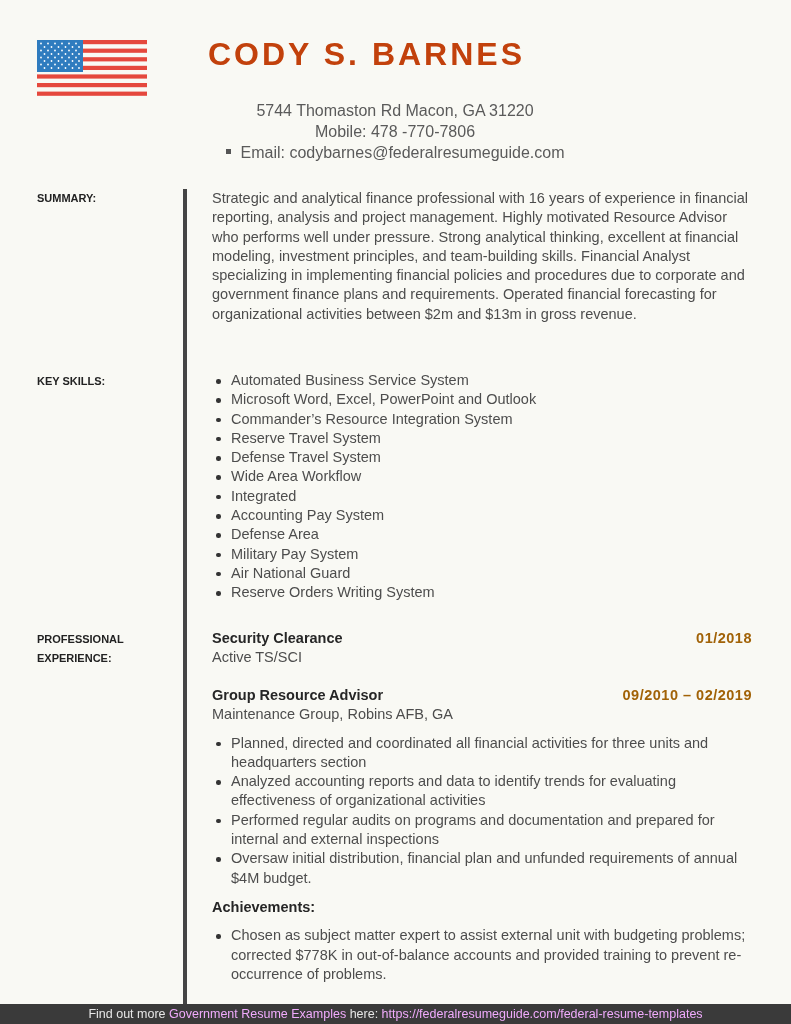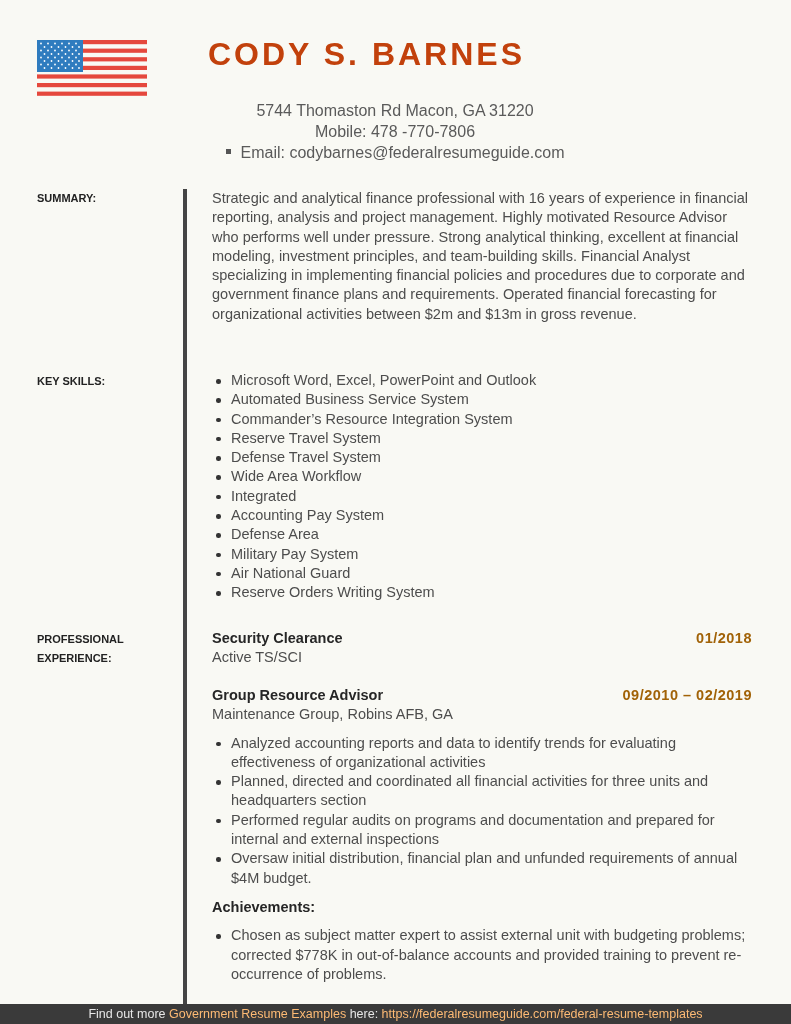--- a/index.html
+++ b/index.html
@@ -71,21 +71,21 @@
     .job { top: 686px; }
     .job ul.bullets { margin-top: 9px; }
     .achv-title { font-weight: bold; color: #262626; margin-top: 10px; }
 
     
     .footer {
       position: absolute; left: 0; top: 1004px; width: 791px; height: 20px;
       background: #3a3a3a; color: #e6e6e6;
       font-size: 12.5px; line-height: 20px; text-align: center; white-space: nowrap;
     }
-    .footer .hl { color: #fdba74; }
+    .footer .hl { color: #f0abfc; }
   </style>
 </head>
 <body>
 
 <div class="page">
 
   <div class="flag">
     <svg viewBox="0 0 110 59" xmlns="http://www.w3.org/2000/svg">
       <rect x="0" y="0" width="110" height="59" fill="#f9f9f4"></rect>
       <rect x="0" y="0" width="110" height="4.2" fill="#e5483d"></rect>
@@ -157,22 +157,22 @@
     <span class="line"><span class="bullet-sq"></span><span>Email: codybarnes@federalresumeguide.com</span></span>
   </div>
 
   <div class="divider"></div>
 
   <div class="label" style="top:189px;">SUMMARY:</div>
   <p class="content summary">Strategic and analytical finance professional with 16 years of experience in financial reporting, analysis and project management. Highly motivated Resource Advisor who performs well under pressure. Strong analytical thinking, excellent at financial modeling, investment principles, and team-building skills. Financial Analyst specializing in implementing financial policies and procedures due to corporate and government finance plans and requirements. Operated financial forecasting for organizational activities between $2m and $13m in gross revenue.</p>
 
   <div class="label" style="top:372px;">KEY SKILLS:</div>
   <ul class="content skills bullets">
+    <li>Automated Business Service System</li>
     <li>Microsoft Word, Excel, PowerPoint and Outlook</li>
-    <li>Automated Business Service System</li>
     <li>Commander’s Resource Integration System</li>
     <li>Reserve Travel System</li>
     <li>Defense Travel System</li>
     <li>Wide Area Workflow</li>
     <li>Integrated</li>
     <li>Accounting Pay System</li>
     <li>Defense Area</li>
     <li>Military Pay System</li>
     <li>Air National Guard</li>
     <li>Reserve Orders Writing System</li>
@@ -191,22 +191,22 @@
     <div>Active TS/SCI</div>
   </div>
 
   <div class="content job">
     <div class="exp-row">
       <span class="exp-title">Group Resource Advisor</span>
       <span class="exp-date">09/2010 – 02/2019</span>
     </div>
     <div>Maintenance Group, Robins AFB, GA</div>
     <ul class="bullets">
+      <li>Planned, directed and coordinated all financial activities for three units and headquarters section</li>
       <li>Analyzed accounting reports and data to identify trends for evaluating effectiveness of organizational activities</li>
-      <li>Planned, directed and coordinated all financial activities for three units and headquarters section</li>
       <li>Performed regular audits on programs and documentation and prepared for internal and external inspections</li>
       <li>Oversaw initial distribution, financial plan and unfunded requirements of annual $4M budget.</li>
     </ul>
     <div class="achv-title">Achievements:</div>
     <ul class="bullets">
       <li>Chosen as subject matter expert to assist external unit with budgeting problems; corrected $778K in out-of-balance accounts and provided training to prevent re-occurrence of problems.</li>
     </ul>
   </div>
 
   <div class="footer">

